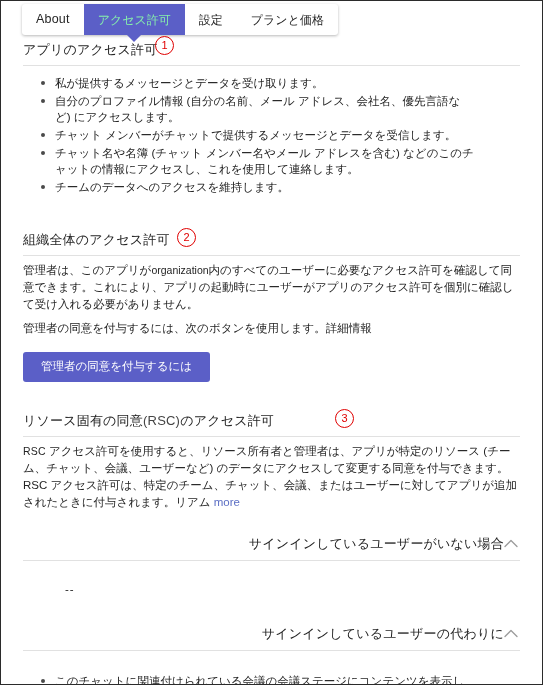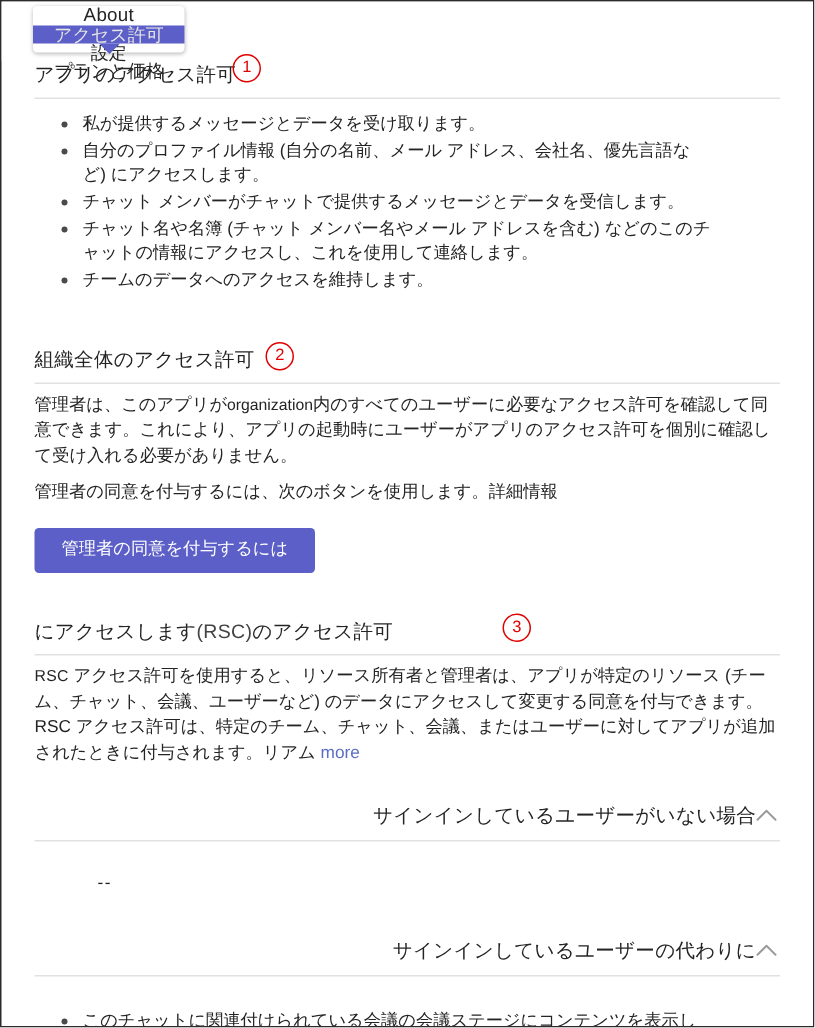--- a/index.html
+++ b/index.html
@@ -32,40 +32,39 @@
   .tabbar {
     position: absolute;
     left: 21px;
     top: 3px;
     display: flex;
     align-items: stretch;
     height: 31px;
     background: #ffffff;
     border-radius: 3px;
     box-shadow: 0 1px 3px rgba(0,0,0,0.28);
-    flex-direction: column;
   }
   .tab {
     display: flex;
     align-items: center;
     justify-content: center;
     font-size: 12px;
     color: #242424;
     padding: 0 14px;
     white-space: nowrap;
     cursor: pointer;
     background: transparent;
     border: 0;
     font-family: inherit;
     line-height: 1;
   }
   .tab.latin { font-size: 12.5px; letter-spacing: .2px; }
   .tab.active {
     background: #5b5fc7;
-    color: #e5e5e5;
+    color: #86efac;
     position: relative;
   }
   .tab.active::after {
     content: "";
     position: absolute;
     left: 50%;
     bottom: -7px;
     margin-left: -7px;
     width: 0; height: 0;
     border-left: 7px solid transparent;
@@ -239,21 +238,21 @@
       </div>
       <p class="para tight"><span>管理者は、このアプリが</span><span class="latin-word">organization</span><span>内のすべてのユーザーに必要なアクセス許可を確認して同意できます。これにより、アプリの起動時にユーザーがアプリのアクセス許可を個別に確認して受け入れる必要がありません。</span></p>
       <p class="para">管理者の同意を付与するには、次のボタンを使用します。詳細情報</p>
       <button class="btn-primary">管理者の同意を付与するには</button>
     </div>
 
     <div class="sp-30"></div>
 
     <div class="section">
       <div class="sec-head">
-        <span class="sec-title"><span>にアクセスします</span><span class="paren">(RSC)</span><span>のアクセス許可</span></span>
+        <span class="sec-title"><span>リソース固有の同意</span><span class="paren">(RSC)</span><span>のアクセス許可</span></span>
         <span class="badge badge-3">3</span>
       </div>
       <p class="para tight"><span class="rsc-abbr">RSC</span><span> アクセス許可を使用すると、リソース所有者と管理者は、アプリが特定のリソース (チーム、チャット、会議、ユーザーなど) のデータにアクセスして変更する同意を付与できます。RSC アクセス許可は、特定のチーム、チャット、会議、またはユーザーに対してアプリが追加されたときに付与されます。リアム</span>
         <a class="link" href="#">more</a>
       </p>
     </div>
 
     <div class="sp-24"></div>
 
     <div class="section">

